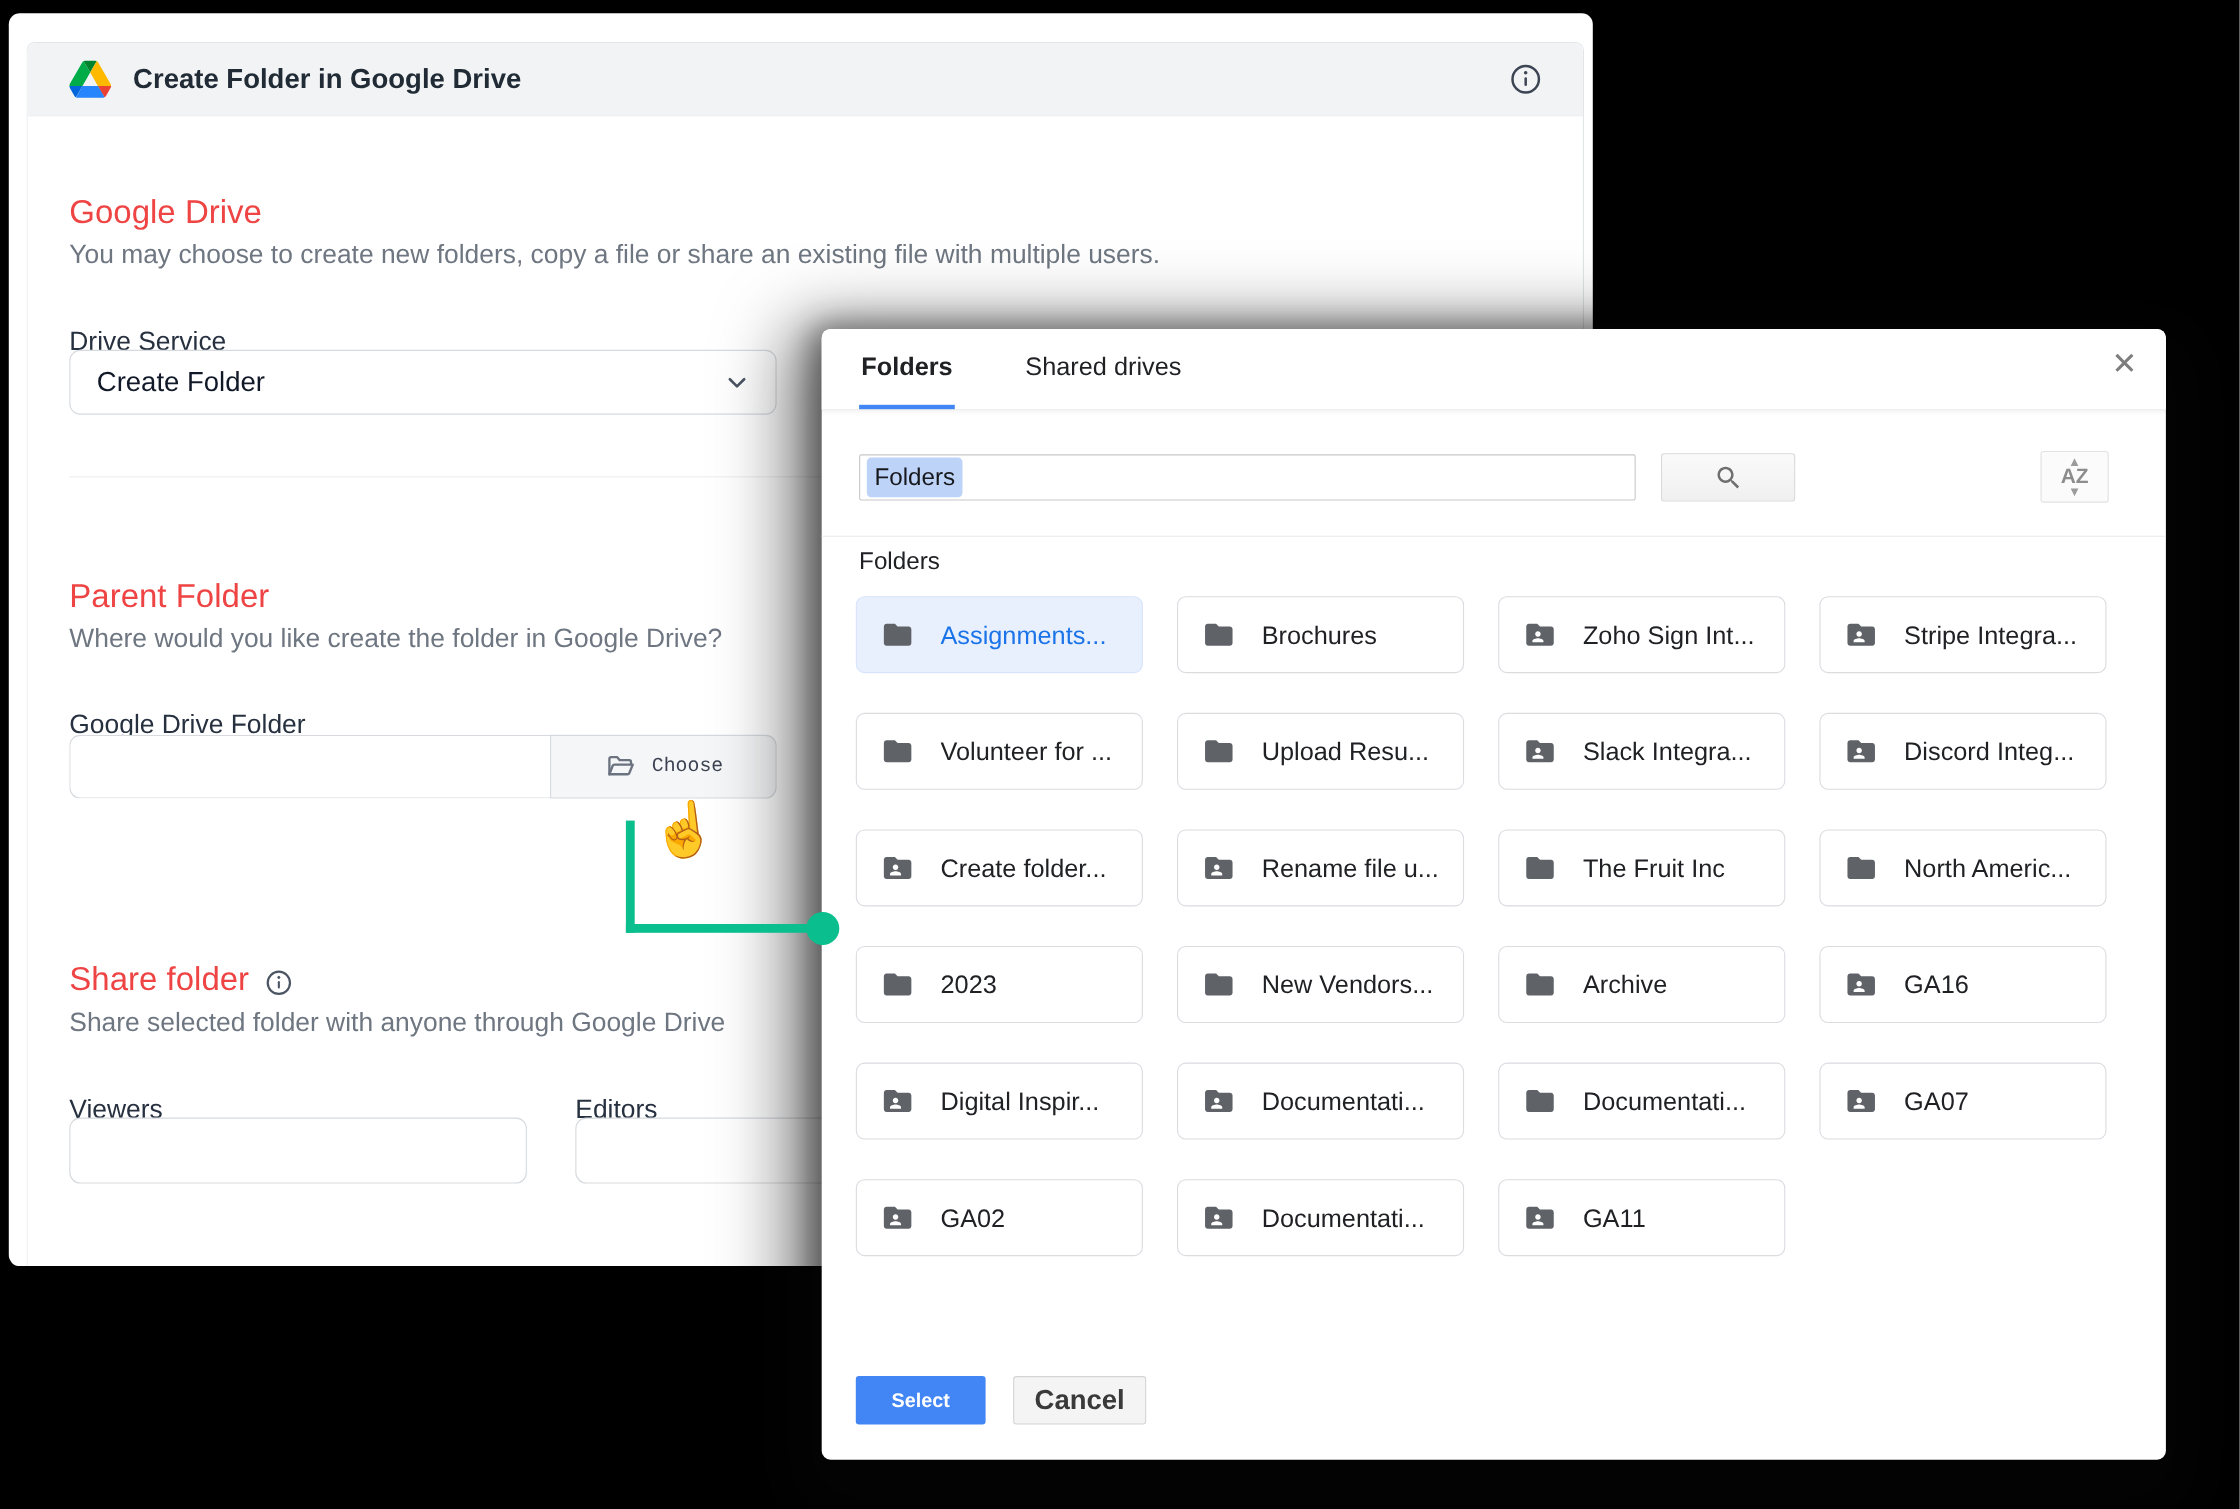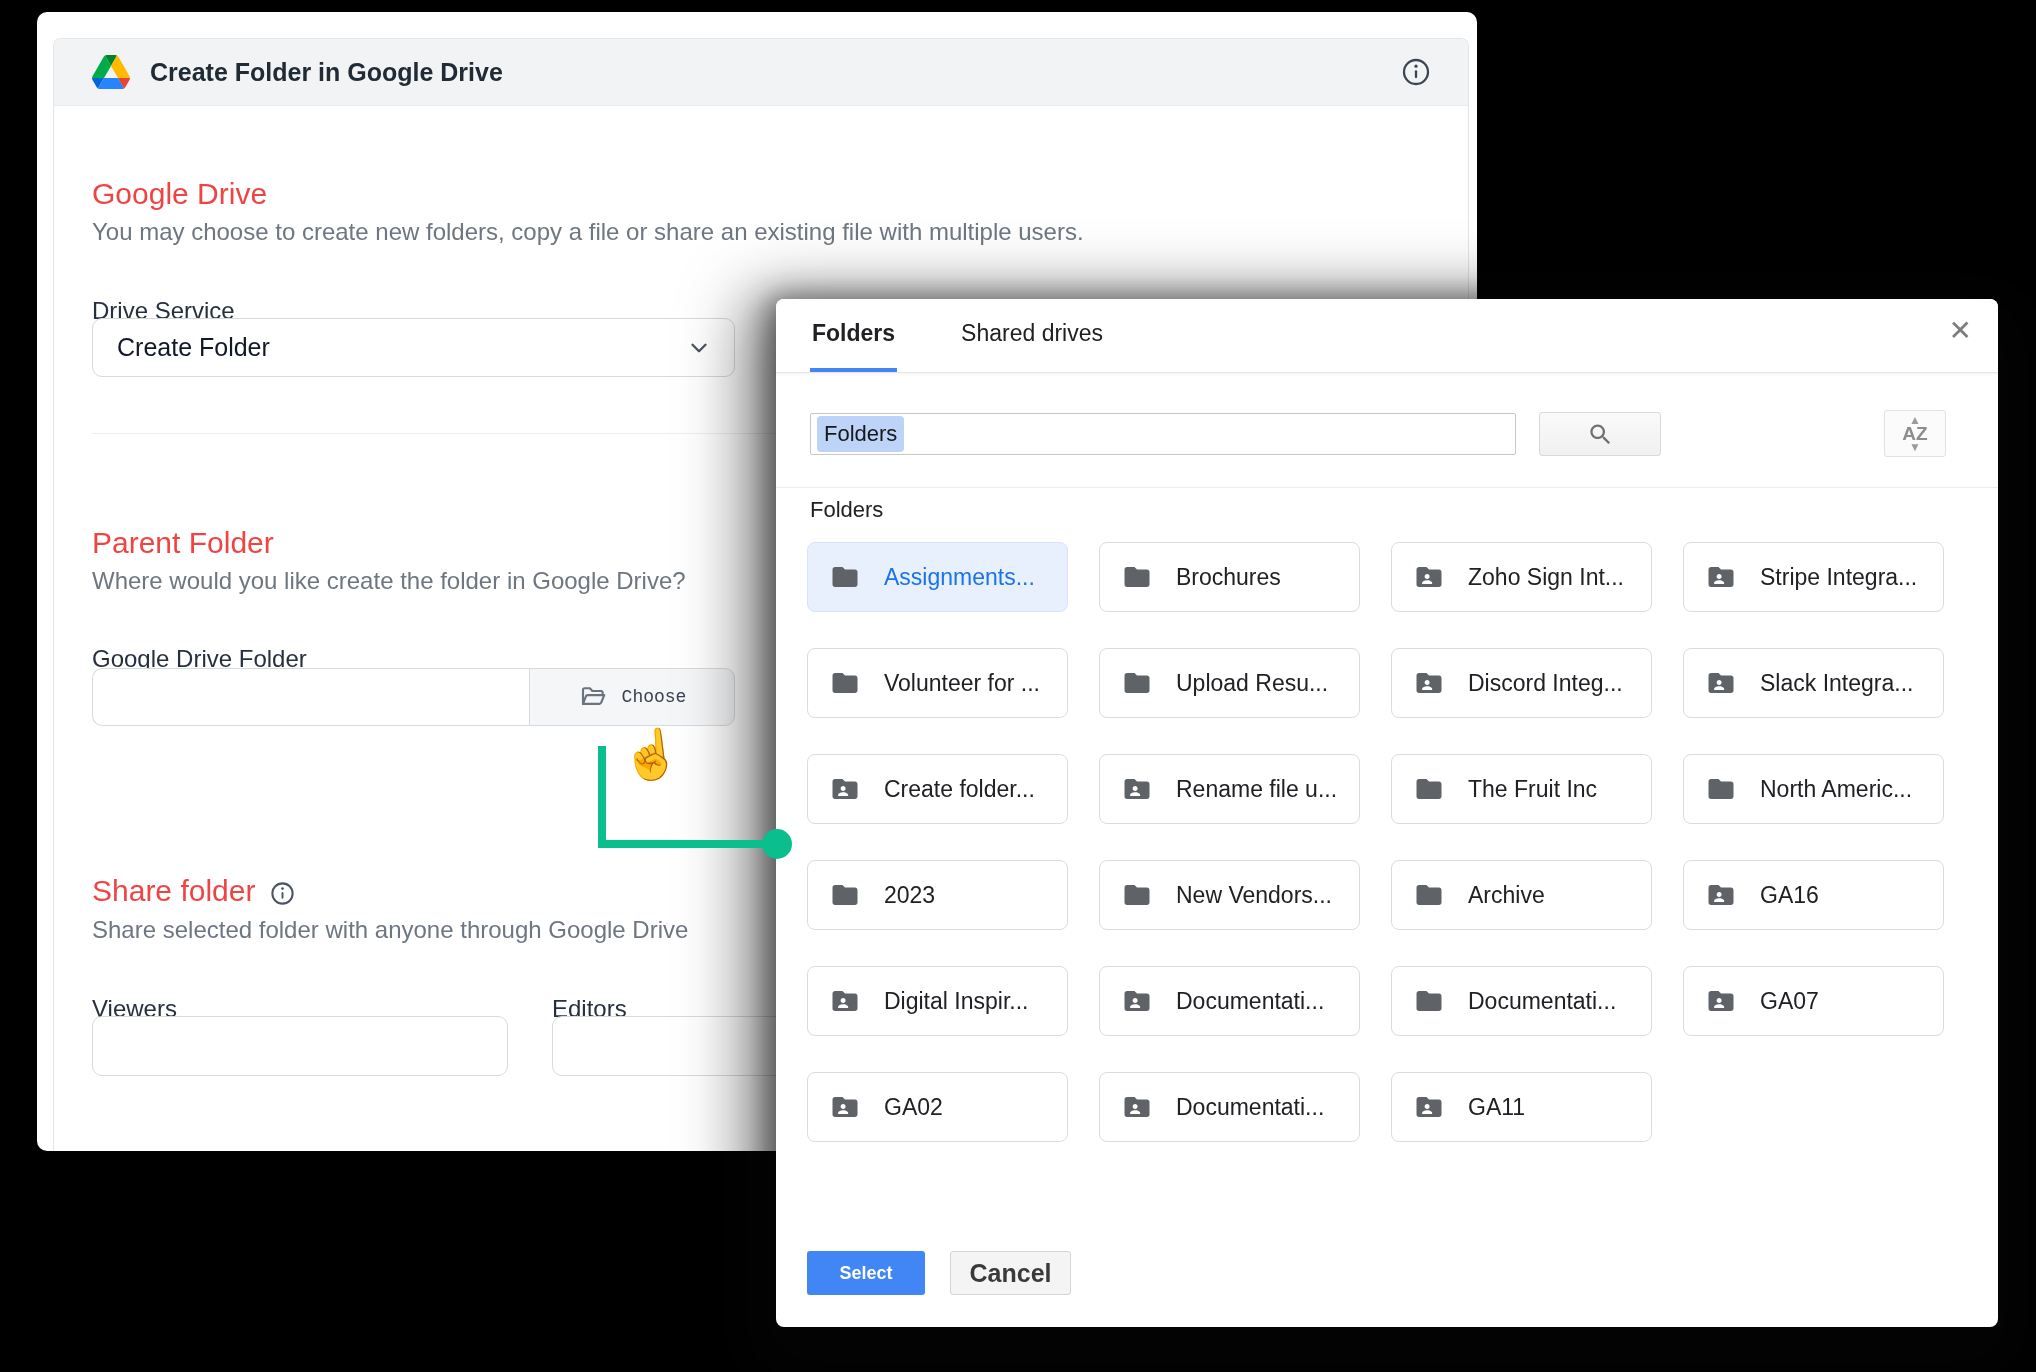--- a/index.html
+++ b/index.html
@@ -1,21 +1,21 @@
 <!DOCTYPE html>
 <html style="--accent-blue: #4285f4; --header-bg: #f1f3f4; --selected-tile-bg: #e8f0fe; --selected-tile-text: #1a73e8; --selection-highlight: #bdd3f8; --icon-gray: #5f6368; --connector-green: #0abf8d;"><head>
 <meta charset="utf-8">
 <style>
   html,body{margin:0;padding:0;}
   body{
     width:2036px;height:1372px;position:relative;overflow:hidden;
     background:#000;font-family:"Liberation Sans",sans-serif;
     -webkit-font-smoothing:antialiased;
   }
-  .stage{position:absolute;inset:0;margin-left:29px;}
+  .stage{position:absolute;inset:0;}
 
   
   .outer-window{
     position:absolute;left:8px;top:12px;width:1440px;height:1139px;
     background:#fff;border-radius:10px;
   }
   .card{
     position:absolute;left:16px;top:26px;right:8px;bottom:0;
     background:#fff;border:1px solid #e3e6e9;border-bottom:none;
     border-radius:8px 8px 0 0;
@@ -303,28 +303,28 @@
             <path d="M10 4H4c-1.1 0-1.99.9-1.99 2L2 18c0 1.1.9 2 2 2h16c1.1 0 2-.9 2-2V8c0-1.1-.9-2-2-2h-8l-2-2z"></path>
           </svg>
 
     <span class="tile-label">Upload Resu...</span>
   </div>
         <div class="tile">
 
     <svg class="ic ic-shared" viewBox="0 0 24 24">
             <path d="M20 6h-8l-2-2H4c-1.1 0-2 .9-2 2v12c0 1.1.9 2 2 2h16c1.1 0 2-.9 2-2V8c0-1.1-.9-2-2-2zm-9.5 3.5c1.1 0 2 .9 2 2s-.9 2-2 2-2-.9-2-2 .9-2 2-2zm4 8h-8v-1c0-1.33 2.67-2 4-2s4 .67 4 2v1z"></path>
           </svg>
+    <span class="tile-label">Slack Integra...</span>
+  </div>
+        <div class="tile">
+
+    <svg class="ic ic-shared" viewBox="0 0 24 24">
+            <path d="M20 6h-8l-2-2H4c-1.1 0-2 .9-2 2v12c0 1.1.9 2 2 2h16c1.1 0 2-.9 2-2V8c0-1.1-.9-2-2-2zm-9.5 3.5c1.1 0 2 .9 2 2s-.9 2-2 2-2-.9-2-2 .9-2 2-2zm4 8h-8v-1c0-1.33 2.67-2 4-2s4 .67 4 2v1z"></path>
+          </svg>
     <span class="tile-label">Discord Integ...</span>
-  </div>
-        <div class="tile">
-
-    <svg class="ic ic-shared" viewBox="0 0 24 24">
-            <path d="M20 6h-8l-2-2H4c-1.1 0-2 .9-2 2v12c0 1.1.9 2 2 2h16c1.1 0 2-.9 2-2V8c0-1.1-.9-2-2-2zm-9.5 3.5c1.1 0 2 .9 2 2s-.9 2-2 2-2-.9-2-2 .9-2 2-2zm4 8h-8v-1c0-1.33 2.67-2 4-2s4 .67 4 2v1z"></path>
-          </svg>
-    <span class="tile-label">Slack Integra...</span>
   </div>
         <div class="tile">
 
     <svg class="ic ic-shared" viewBox="0 0 24 24">
             <path d="M20 6h-8l-2-2H4c-1.1 0-2 .9-2 2v12c0 1.1.9 2 2 2h16c1.1 0 2-.9 2-2V8c0-1.1-.9-2-2-2zm-9.5 3.5c1.1 0 2 .9 2 2s-.9 2-2 2-2-.9-2-2 .9-2 2-2zm4 8h-8v-1c0-1.33 2.67-2 4-2s4 .67 4 2v1z"></path>
           </svg>
     <span class="tile-label">Create folder...</span>
   </div>
         <div class="tile">
 

